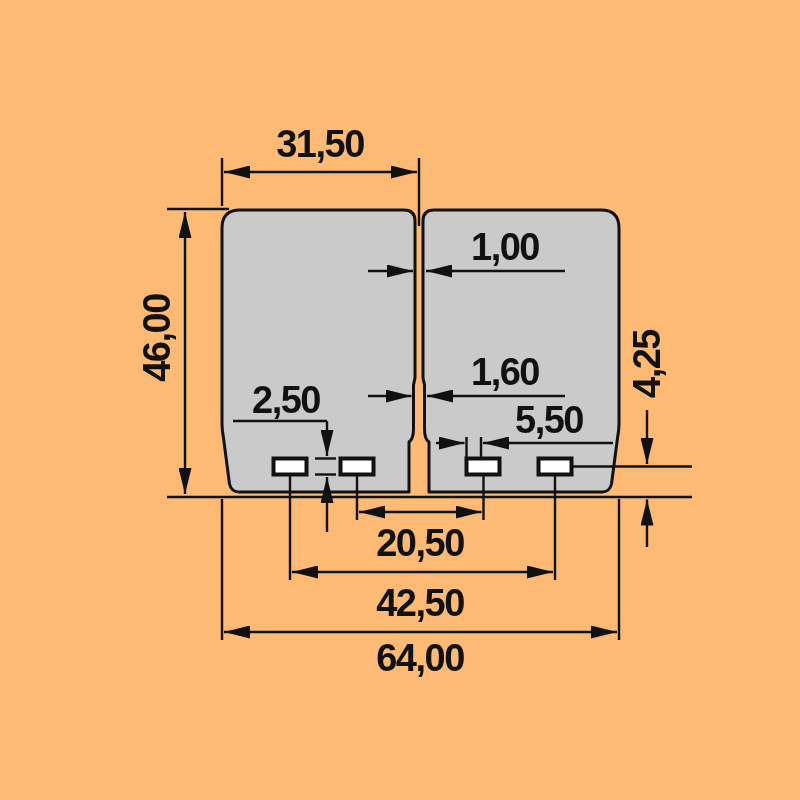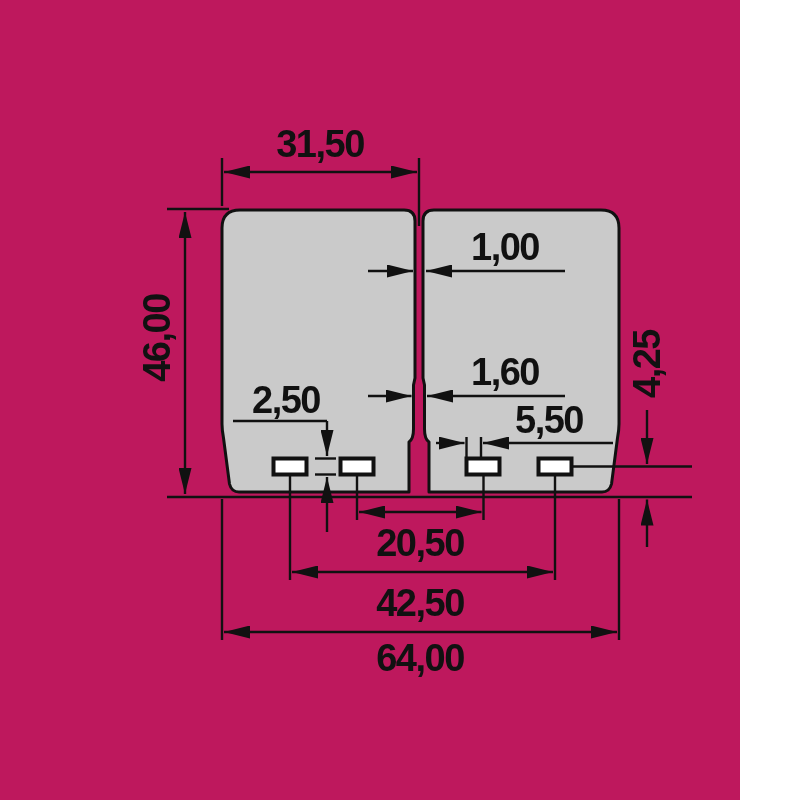--- a/index.html
+++ b/index.html
@@ -1,16 +1,16 @@
 <!DOCTYPE html>
 <html><head>
 <meta charset="utf-8">
 <style>
   html,body{margin:0;padding:0;background:#fff;}
-  .stage{position:relative;width:740px;height:800px;background:#be185d;overflow:hidden;}
+  .stage{position:relative;width:800px;height:800px;background:#fdba74;overflow:hidden;}
   svg{display:block;}
   .dim{
     font-family:"Liberation Sans", sans-serif;
     font-weight:700;
     font-size:38px;
     fill:#111;
     letter-spacing:-1.5px;
   }
   .petal{fill:#cacaca;stroke:#111;stroke-width:3;stroke-linejoin:round;}
   .slot{fill:#fff;stroke:#111;stroke-width:4;}

